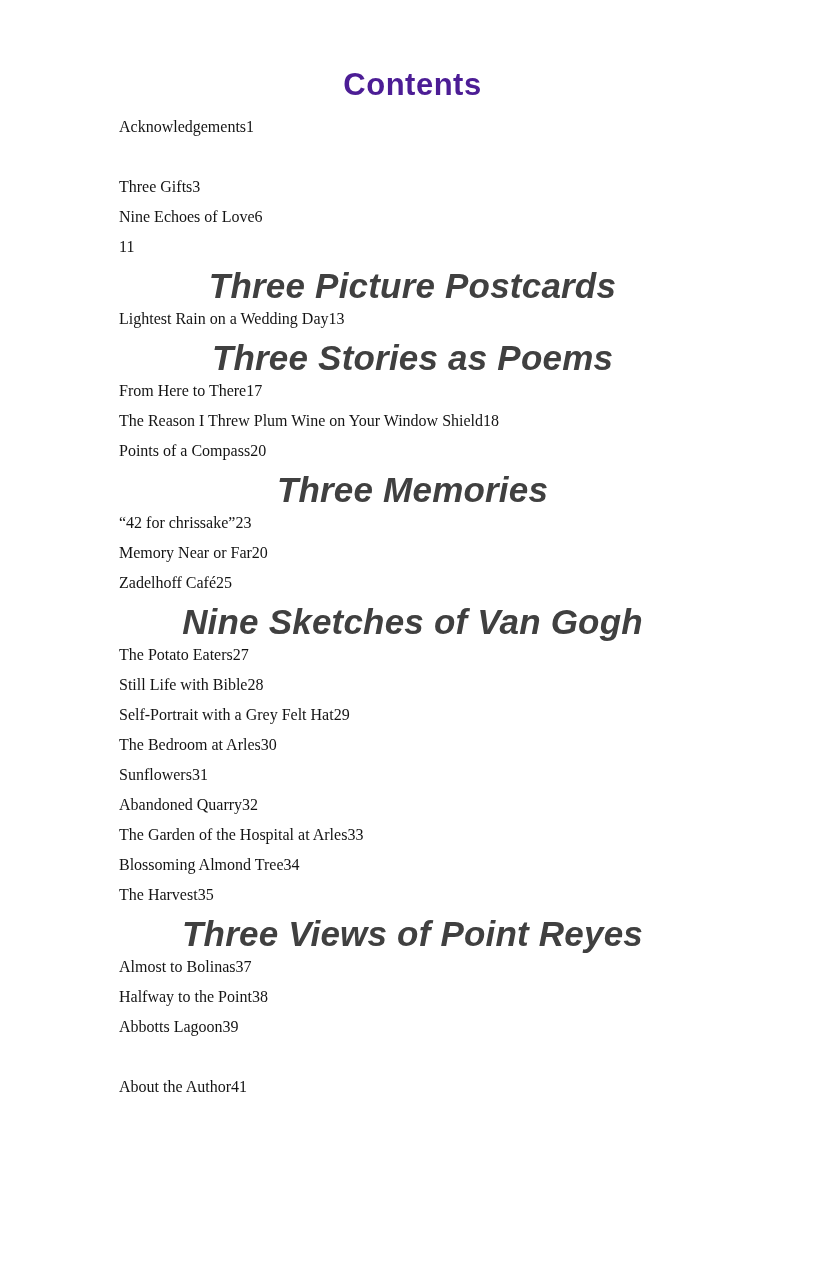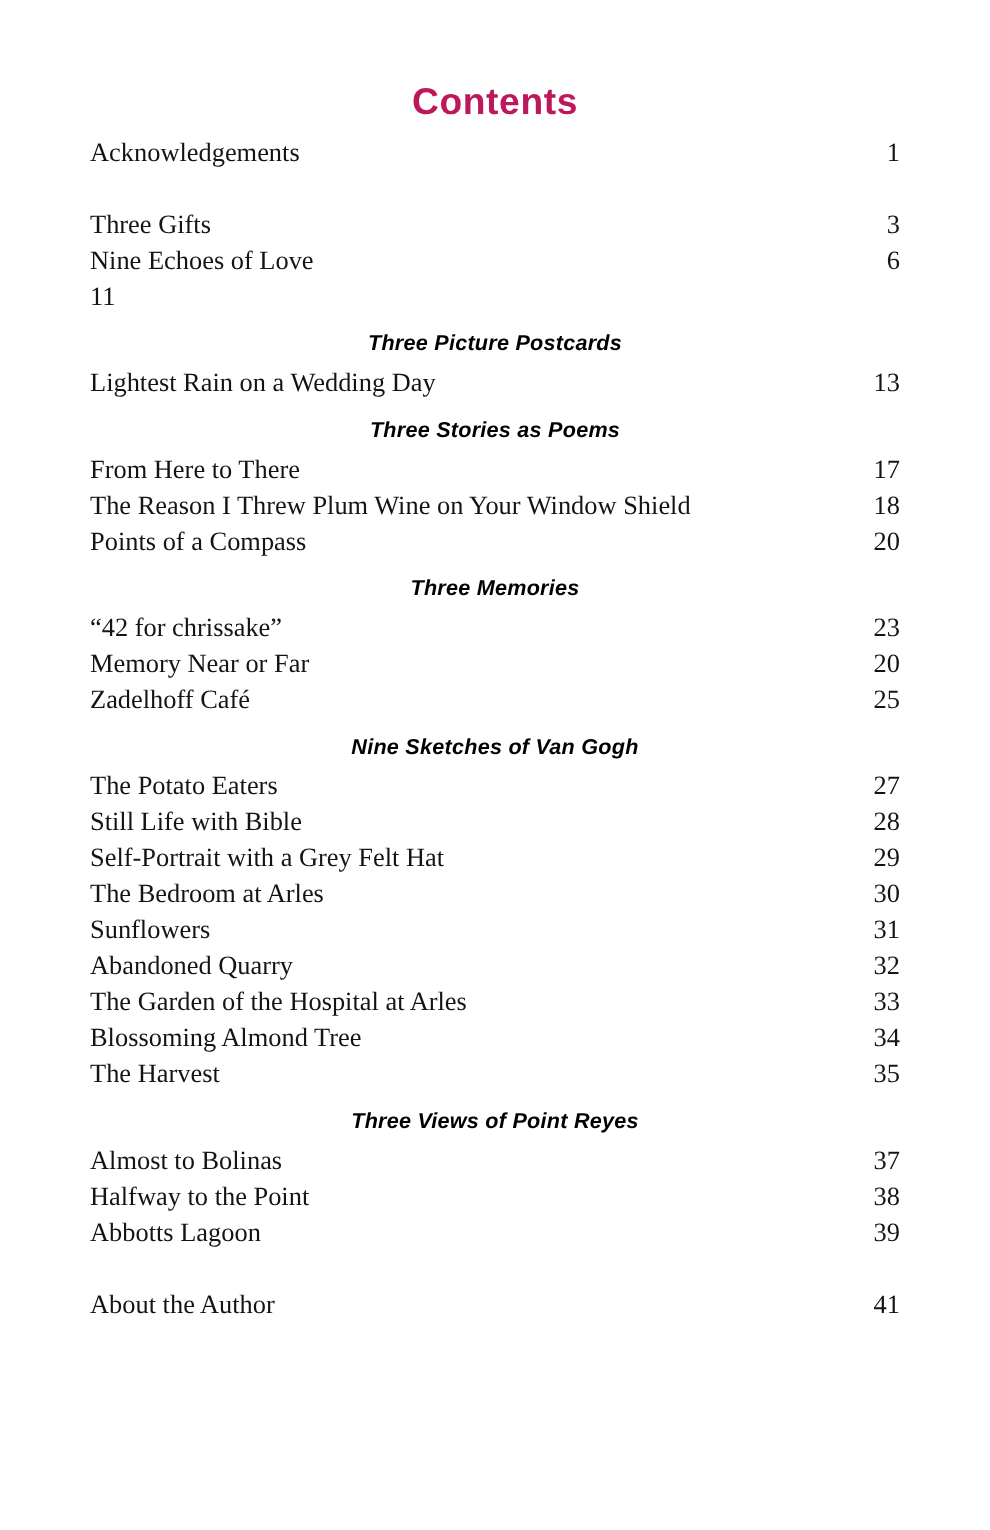--- a/index.html
+++ b/index.html
@@ -18,41 +18,42 @@
     padding: 52px 75px 0 75px;
   }
   .page-title {
     font-family: "Liberation Sans", sans-serif;
     font-weight: 700;
     font-size: 31px;
     line-height: 34px;
     letter-spacing: 0.5px;
     text-align: center;
     margin: 16px 0 10px 0;
-    color: #be185d;
+    color: #4c1d95;
   }
   .toc { width: 100%; }
   .toc-group.no-heading:not(:first-child) { margin-top: 30px; }
   .section-heading {
     font-family: "Liberation Sans", sans-serif;
     font-weight: 700;
     font-style: italic;
-    font-size: 18px;
+    font-size: 35px;
     line-height: 34px;
     text-align: center;
     margin: 7px 0 1px 0;
-    color: #000000;
+    color: #404040;
     letter-spacing: 0.2px;
   }
   .toc-row {
     display: flex;
-    justify-content: space-between;
+    justify-content: flex-start;
     align-items: baseline;
-    font-size: 22px;
+    font-size: 16px;
     line-height: 30px;
+    margin-left: 44px;
   }
   .toc-label { text-align: left; }
   .toc-page  { text-align: right; font-variant-numeric: lining-nums; }
 </style>
 </head>
 <body>
 
 <div class="page">
   <h1 class="page-title">Contents</h1>
   <div class="toc" id="toc">

